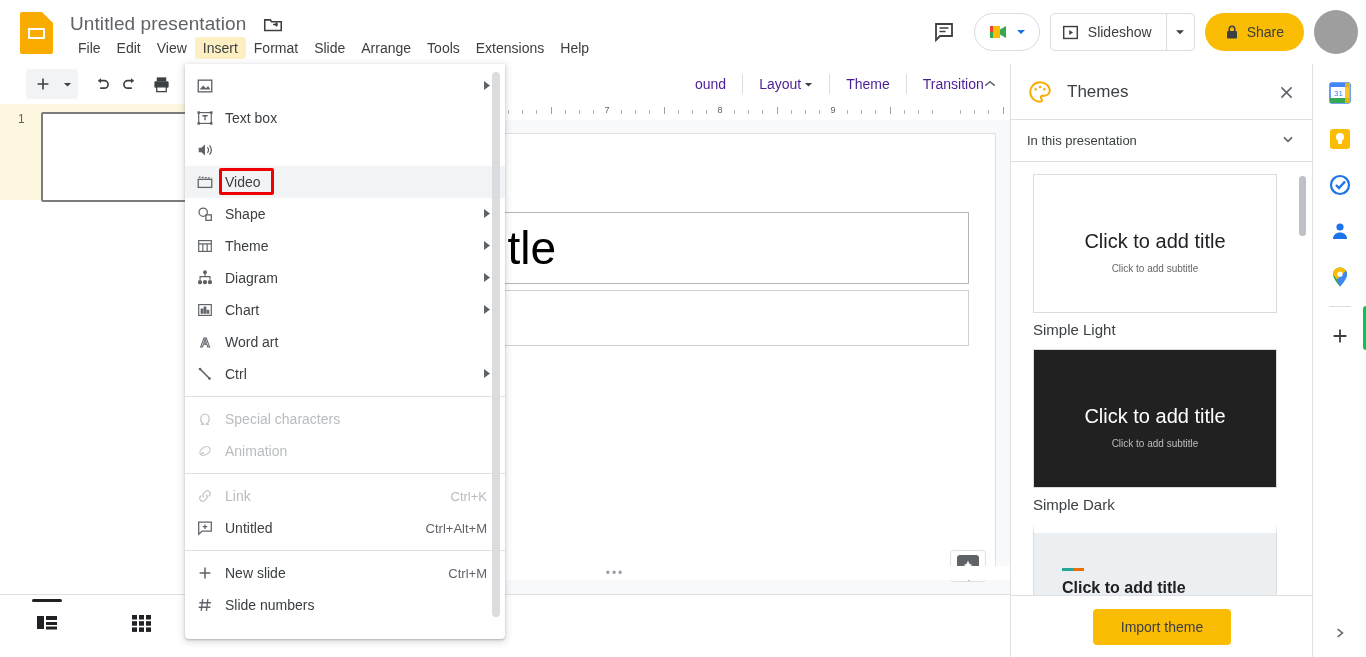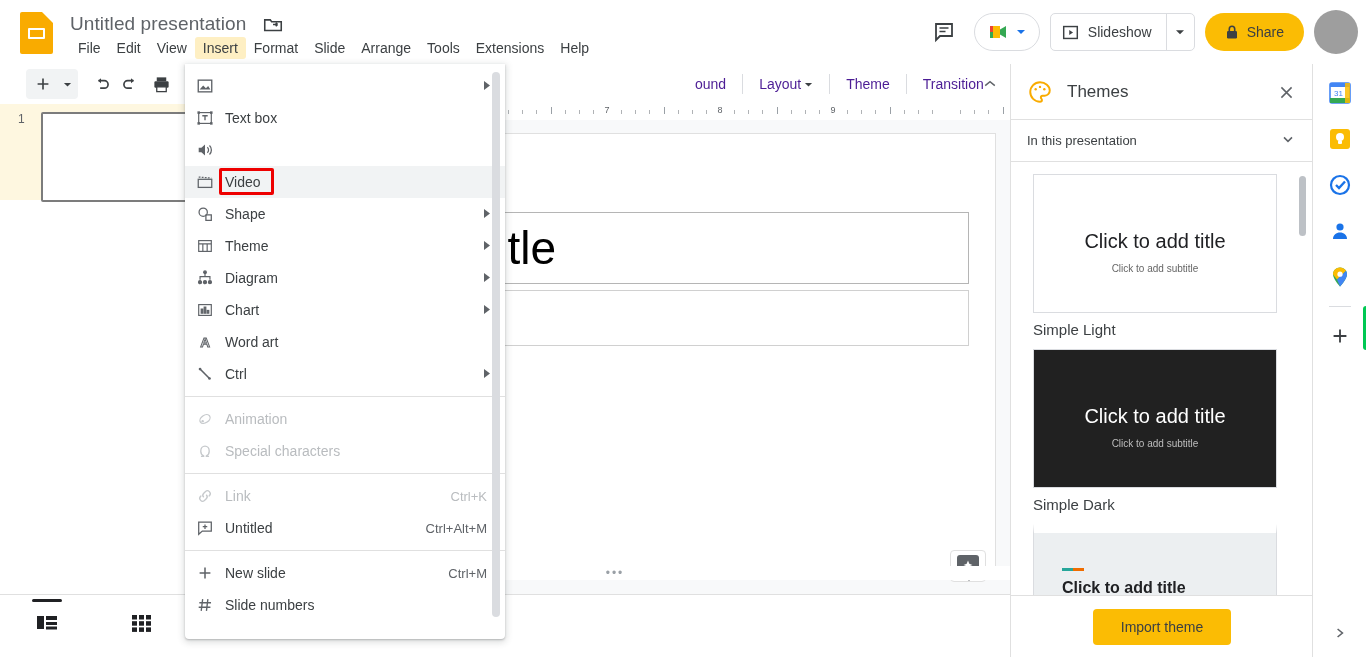--- a/index.html
+++ b/index.html
@@ -558,34 +558,34 @@
             </svg>
           </div>
           <div class="mi-lbl">Ctrl</div>
           <div class="mi-arrow"><svg width="7" height="9" viewBox="0 0 7 9">
               <path d="M0 0l6 4.5L0 9z" fill="#5f6368"></path>
             </svg></div>
         </div>
         <div class="msep"></div>
         <div class="mi disabled">
           <div class="mi-ic">
+            <svg width="18" height="18" viewBox="0 0 20 20" fill="none" stroke="currentColor" stroke-width="1.5">
+              <path d="M5.5 16h3v-.6c-2-1-3.2-2.9-3.2-5.2C5.3 6.9 7.4 4.6 10 4.6s4.7 2.3 4.7 5.6c0 2.3-1.2 4.2-3.2 5.2v.6h3"></path>
+            </svg>
+          </div>
+          <div class="mi-lbl">Special characters</div>
+        </div>
+        <div class="mi disabled">
+          <div class="mi-ic">
             <svg width="18" height="18" viewBox="0 0 20 20" fill="none" stroke="currentColor" stroke-width="1.4">
               <ellipse cx="10" cy="10" rx="6.2" ry="4.2" transform="rotate(-35 10 10)"></ellipse>
               <circle cx="7.4" cy="12.4" r="1.3" fill="currentColor" stroke="none"></circle>
             </svg>
           </div>
           <div class="mi-lbl">Animation</div>
-        </div>
-        <div class="mi disabled">
-          <div class="mi-ic">
-            <svg width="18" height="18" viewBox="0 0 20 20" fill="none" stroke="currentColor" stroke-width="1.5">
-              <path d="M5.5 16h3v-.6c-2-1-3.2-2.9-3.2-5.2C5.3 6.9 7.4 4.6 10 4.6s4.7 2.3 4.7 5.6c0 2.3-1.2 4.2-3.2 5.2v.6h3"></path>
-            </svg>
-          </div>
-          <div class="mi-lbl">Special characters</div>
         </div>
         <div class="msep"></div>
         <div class="mi disabled">
           <div class="mi-ic">
             <svg width="18" height="18" viewBox="0 0 20 20" fill="none" stroke="currentColor" stroke-width="1.5">
               <path d="M8.6 11.4a3.2 3.2 0 010-4.5l2-2a3.2 3.2 0 014.5 4.5l-1 1"></path>
               <path d="M11.4 8.6a3.2 3.2 0 010 4.5l-2 2a3.2 3.2 0 01-4.5-4.5l1-1"></path>
             </svg>
           </div>
           <div class="mi-lbl">Link</div>

